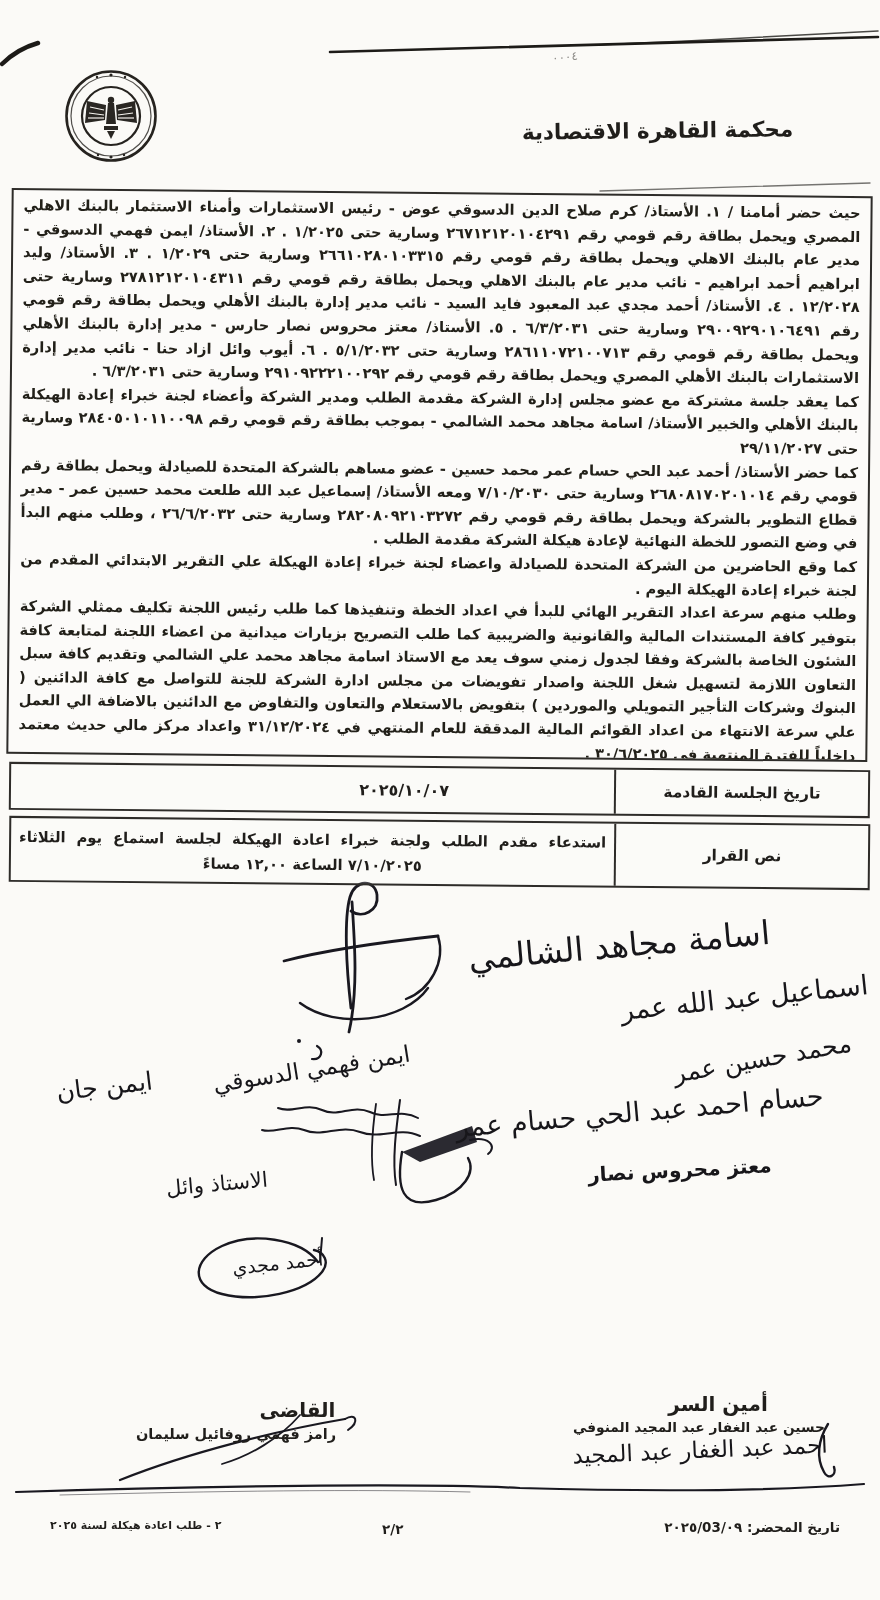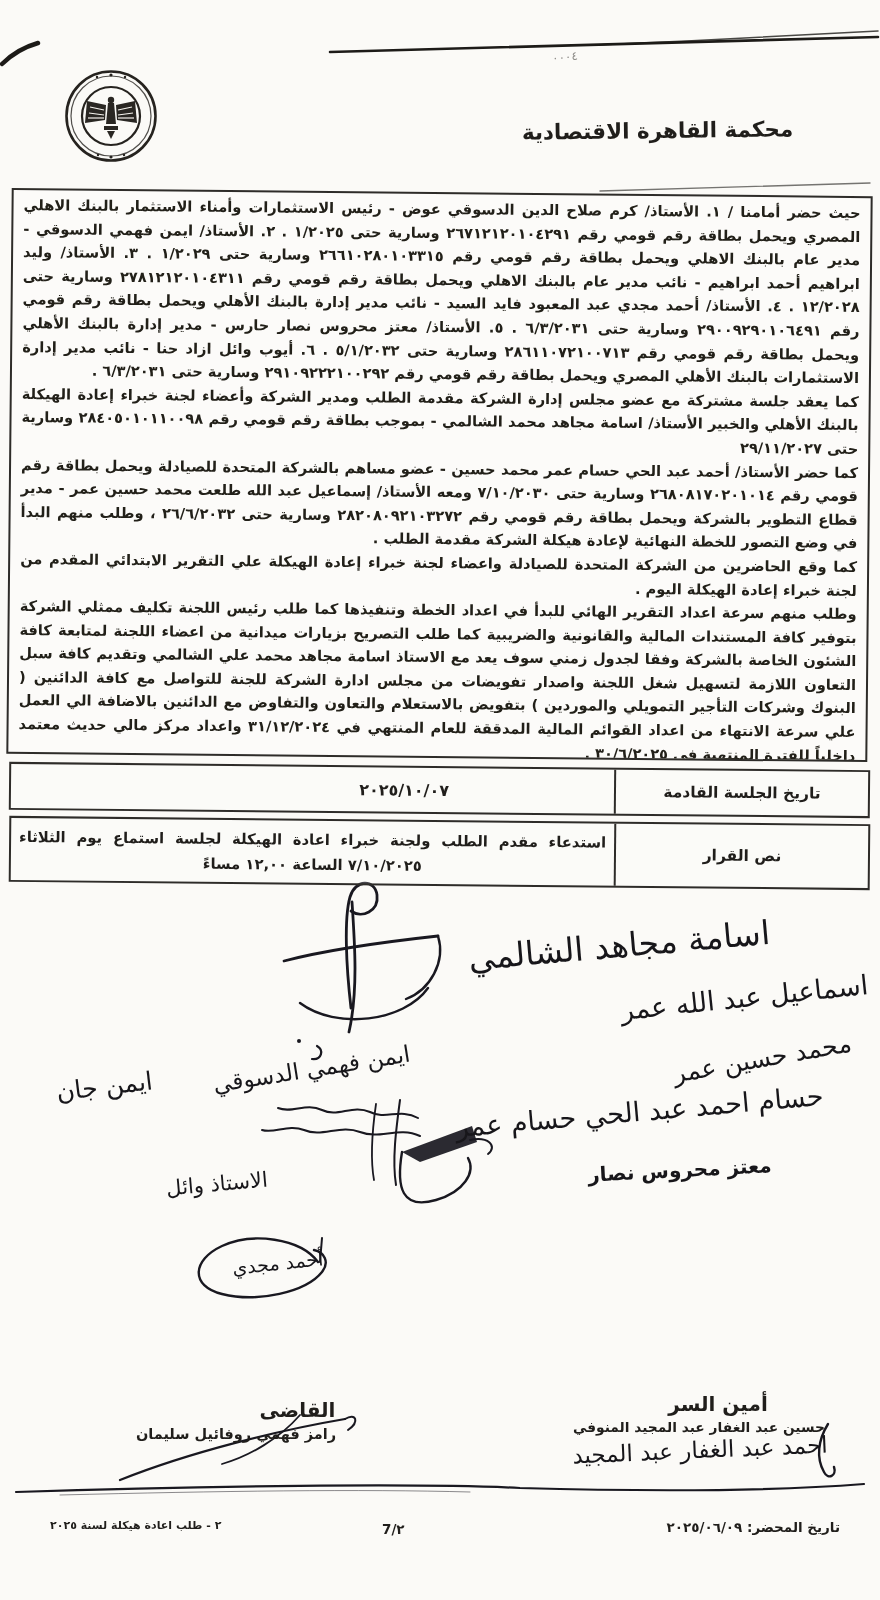--- a/index.html
+++ b/index.html
@@ -196,17 +196,17 @@
   <div class="abs hw sig-wael">الاستاذ وائل</div>
   <div class="abs hw sig-ahmed">أحمد مجدي</div>
 
   <div class="abs official-title secretary-title">أمين السر</div>
   <div class="abs official-name secretary-name">حسين عبد الغفار عبد المجيد المنوفي</div>
   <div class="abs hw secretary-script">احمد عبد الغفار عبد المجيد</div>
 
   <div class="abs official-title judge-title">القاضى</div>
   <div class="abs official-name judge-name">رامز فهمي روفائيل سليمان</div>
 
-  <div class="abs footer-item footer-date">تاريخ المحضر: ٢٠٢٥/٠٦/٠٩</div>
-  <div class="abs footer-item footer-page">٢/7</div>
+  <div class="abs footer-item footer-date">تاريخ المحضر: ٢٠٢٥/03/٠٩</div>
+  <div class="abs footer-item footer-page">٢/٢</div>
   <div class="abs footer-item footer-case">٢ - طلب اعادة هيكلة لسنة ٢٠٢٥</div>
 
 </div>
 
 </body></html>

